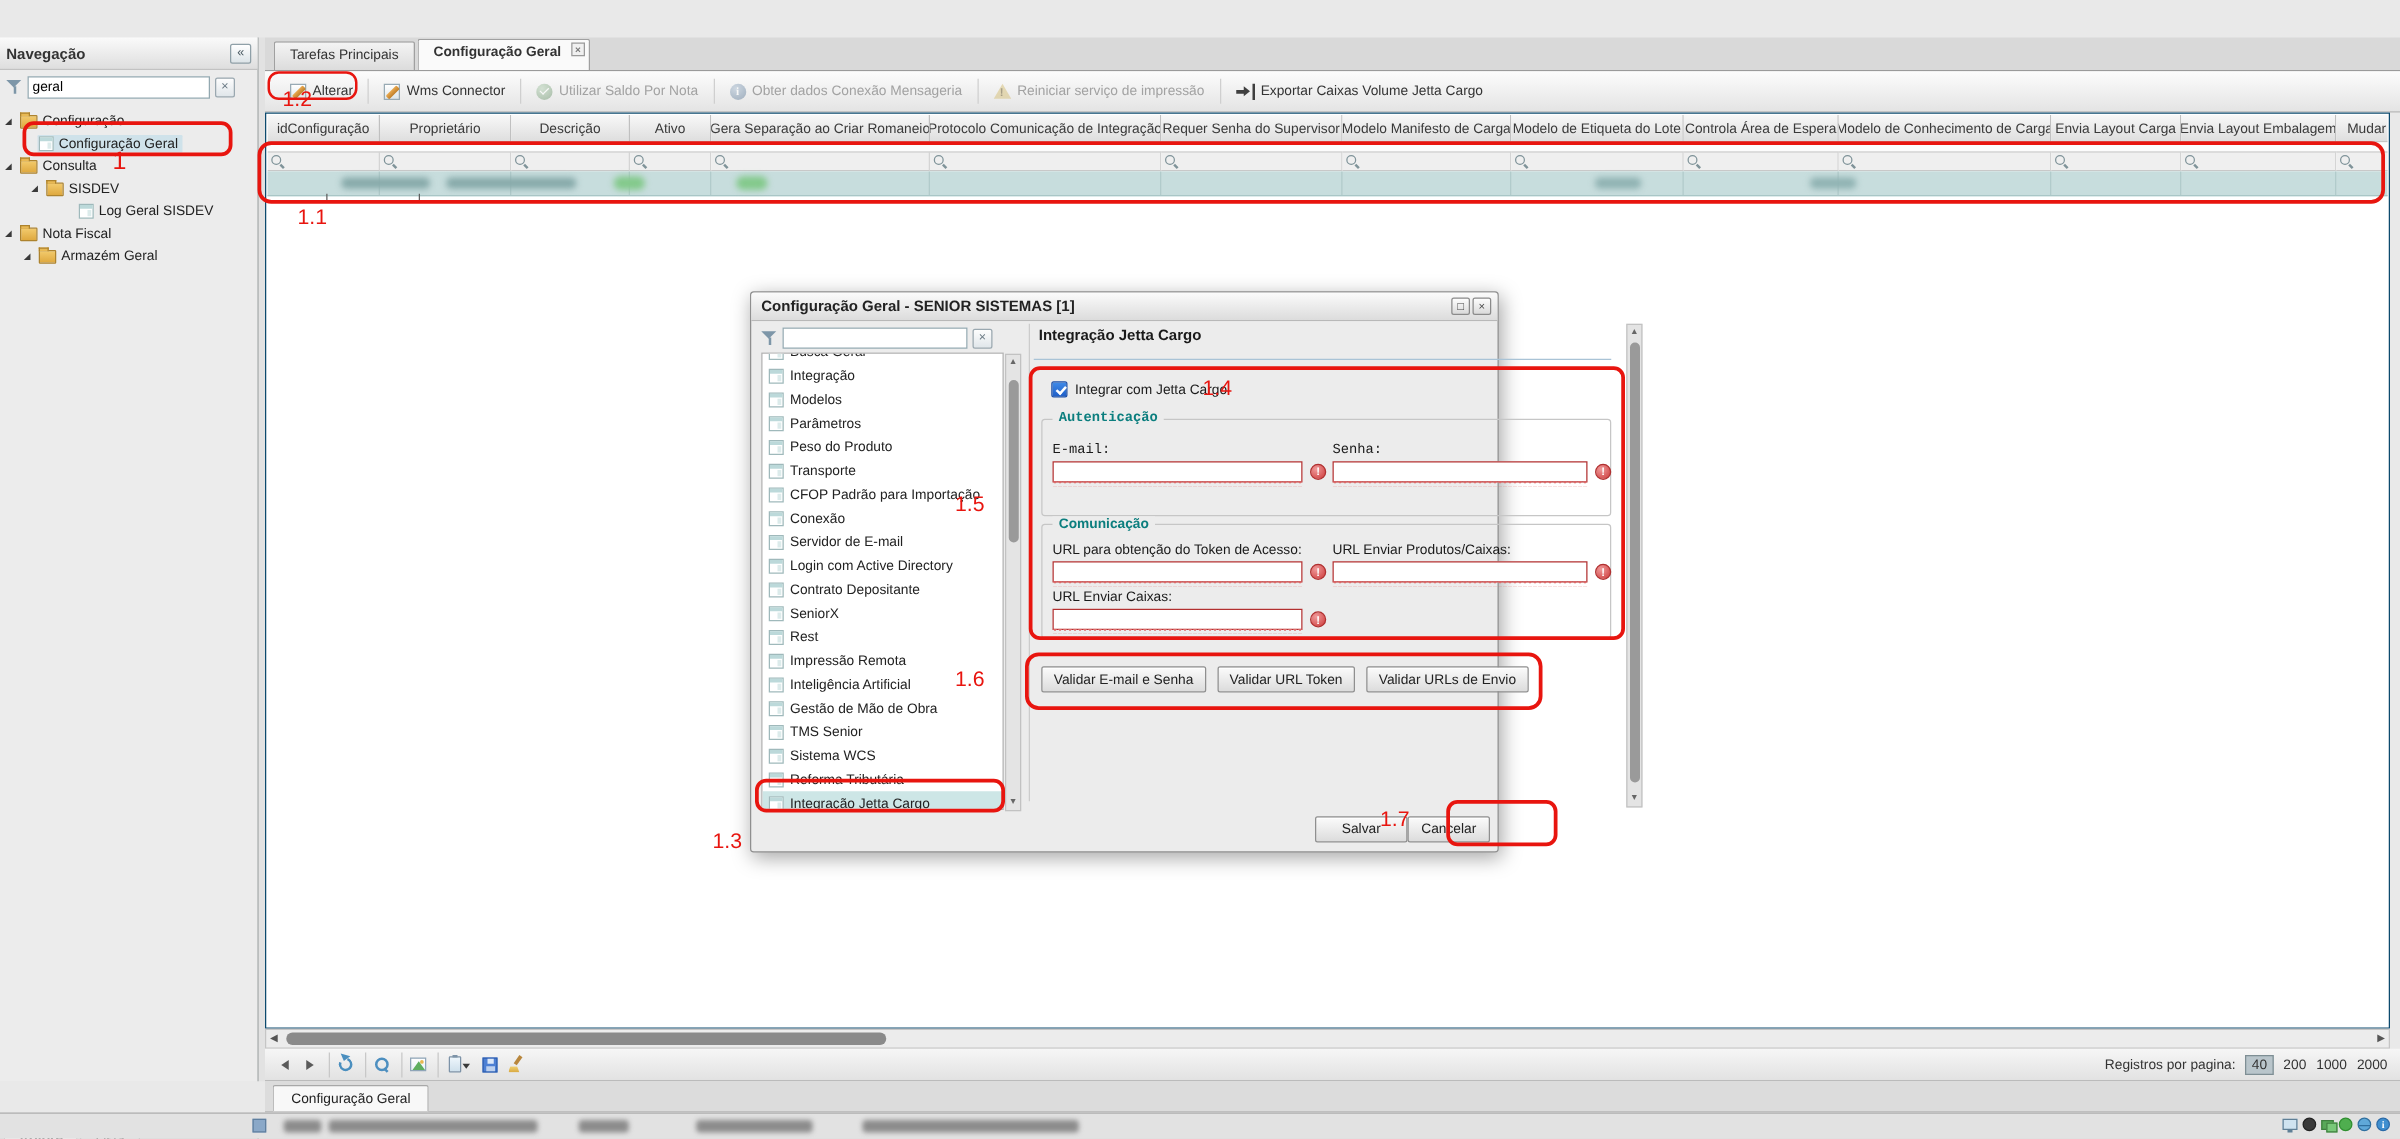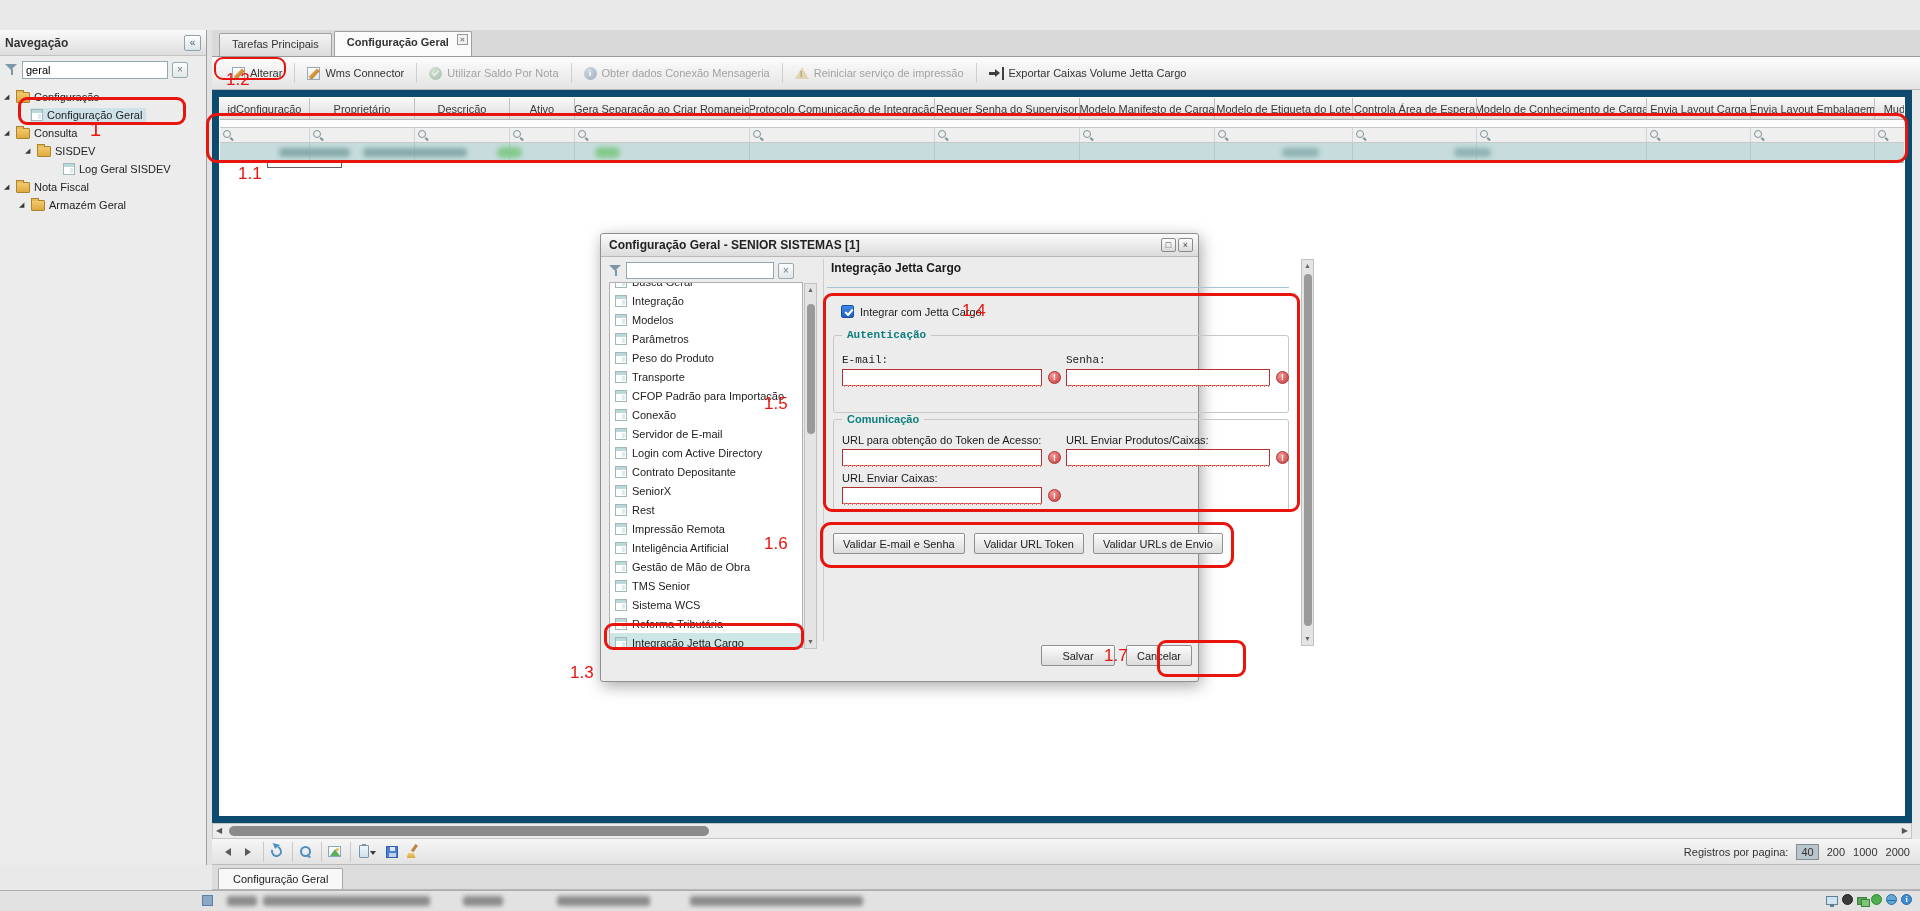--- a/index.html
+++ b/index.html
@@ -99,21 +99,21 @@
   .ic-host-warn .tb-ic { width:0; height:0; border-left:7px solid transparent; border-right:7px solid transparent;
         border-b: none; border-bottom:12px solid #eec33f; }
   .ic-host-warn .tb-ic::after { content:"!"; position:absolute; left:-2px; top:2px; font-size:9px; font-weight:bold; color:#7a5c08; }
   .ic-host-export .tb-ic { width:15px; height:13px; border-right:2px solid #3f3f3f; }
   .ic-host-export .tb-ic::before { content:""; position:absolute; left:0; top:5px; width:7px; height:3px; background:#3f3f3f; }
   .ic-host-export .tb-ic::after { content:""; position:absolute; left:6px; top:2px;
         border-left:5px solid #3f3f3f; border-top:4.5px solid transparent; border-bottom:4.5px solid transparent; }
 
   
   .grid-area { position:absolute; left:212px; top:90px; width:1700px; height:733px;
-               background:#fff; border:7px solid #0c4a6e; }
+               background:#fff; border:1px solid #0c4a6e; }
   .cols { display:flex; overflow:hidden; }
   .cols > div { flex:none; }
   .cols > div:nth-of-type(1){width:90px} .cols > div:nth-of-type(2){width:105px}
   .cols > div:nth-of-type(3){width:95px} .cols > div:nth-of-type(4){width:65px}
   .cols > div:nth-of-type(5){width:175px} .cols > div:nth-of-type(6){width:185px}
   .cols > div:nth-of-type(7){width:145px} .cols > div:nth-of-type(8){width:135px}
   .cols > div:nth-of-type(9){width:138px} .cols > div:nth-of-type(10){width:124px}
   .cols > div:nth-of-type(11){width:170px} .cols > div:nth-of-type(12){width:104px}
   .cols > div:nth-of-type(13){width:124px} .cols > div:nth-of-type(14){width:60px}
   .ghead { position:absolute; left:1px; right:1px; top:1px; height:22px; }
@@ -258,22 +258,22 @@
   .err-ico::after { content:"!"; position:absolute; left:0; right:0; top:0; text-align:center; color:#fff;
              font-size:9px; font-weight:bold; line-height:12px; }
   .f-c1 { left:8px; } .f-c2 { left:232px; }
   .fset-a .ffield { top:18px; } .fset-a .err-ico { top:17px; }
   .fset-c .frow1 { top:14px; } .fset-c .frow2 { top:52px; }
   .fset-c .frow1 .err-ico, .fset-c .frow2 .err-ico { top:17px; }
   .validate-row { position:absolute; left:6px; top:274px; display:flex; gap:9px; }
   .btn { height:21px; padding:0 9px; background:linear-gradient(#fbfbfb,#dcdcdc); border:1px solid #8f8f8f;
          border-radius:2px; font-size:11px; color:#222; display:inline-flex; align-items:center; justify-content:center;
          box-shadow:inset 0 1px 0 #fff; }
-  .dlg-footer { position:absolute; left:0; right:0; bottom:0; height:36px; display:flex; 
-                justify-content:flex-end; gap:11px; padding-right:6px; }
+  .dlg-footer { position:absolute; left:0; right:0; bottom:0; height:36px; display:flex; align-items:center;
+                justify-content:flex-end; gap:0; padding-right:6px; }
   .btn-save { width:74px; } .btn-cancel { width:66px; }
 
   
   .ann-box { position:absolute; border:3px solid #e8150f; border-radius:9px; z-index:60; pointer-events:none; }
   .ann-lbl { position:absolute; color:#e8150f; z-index:60; font-size:17px; pointer-events:none; }
   .ab-1  { left:18px;   top:97px;  width:168px;  height:28px; }
   .al-1  { left:90px;   top:118px; font-size:20px; }
   .ab-12 { left:214px;  top:57px;  width:72px;   height:23px; border-width:2.5px; }
   .al-12 { left:226px;  top:70px; }
   .ab-11 { left:206px;  top:113px; width:1702px; height:50px; border-radius:11px; }

